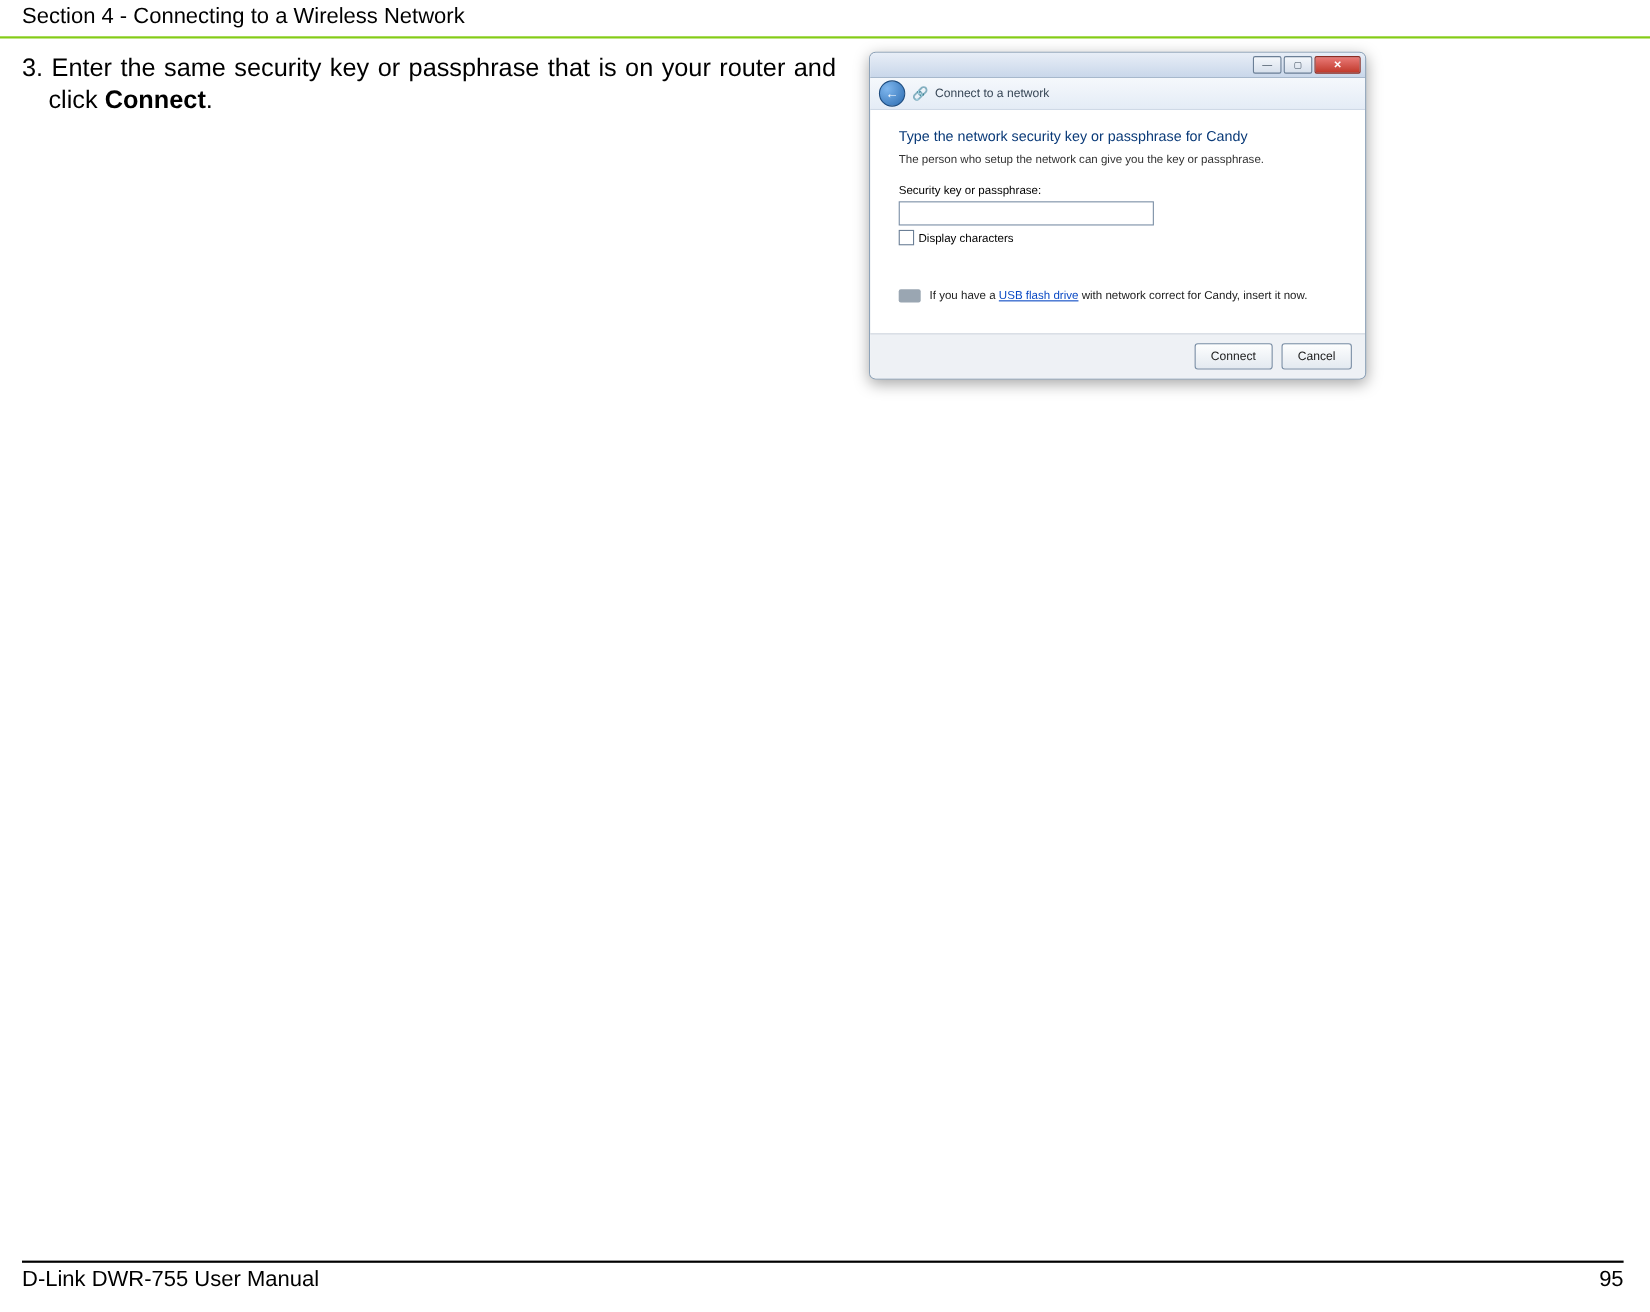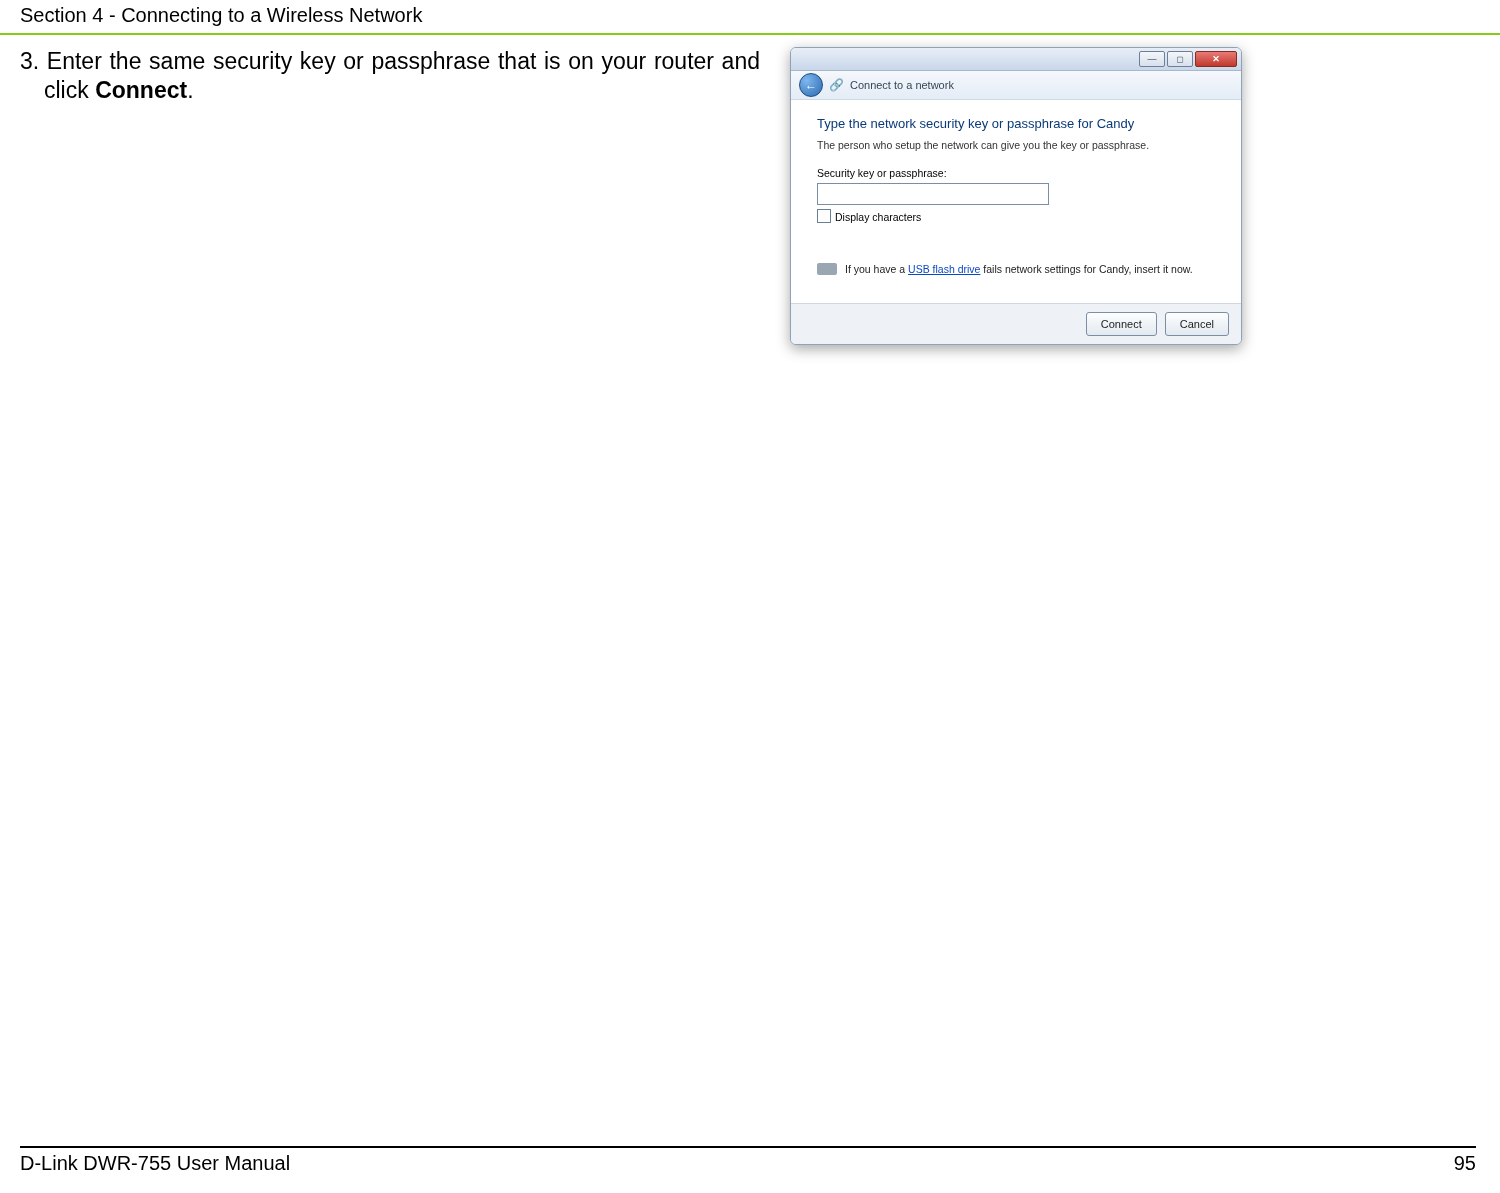--- a/index.html
+++ b/index.html
@@ -158,21 +158,21 @@
         <div class="dlg-sub">The person who setup the network can give you the key or passphrase.</div>
         <div class="field-label">Security key or passphrase:</div>
         <div class="passbox"></div>
         <div class="cbrow">
           <div class="cb"></div>
           <span>Display characters</span>
         </div>
         <div class="usb-row">
           <div class="usb-icon"></div>
           <div>
-            <span>If you have a </span><span class="lnk">USB flash drive</span><span> fails network settings for Candy, insert it now.</span>
+            <span>If you have a </span><span class="lnk">USB flash drive</span><span> with network correct for Candy, insert it now.</span>
           </div>
         </div>
       </div>
       <div class="vista-footer">
         <div class="vbtn">Connect</div>
         <div class="vbtn">Cancel</div>
       </div>
     </div>
   </div>
 </div>

